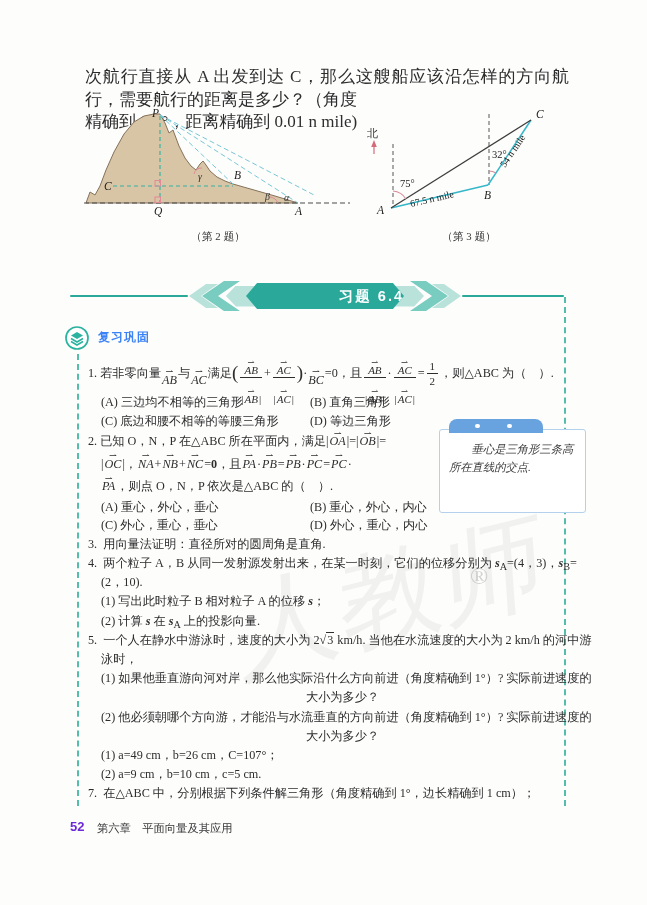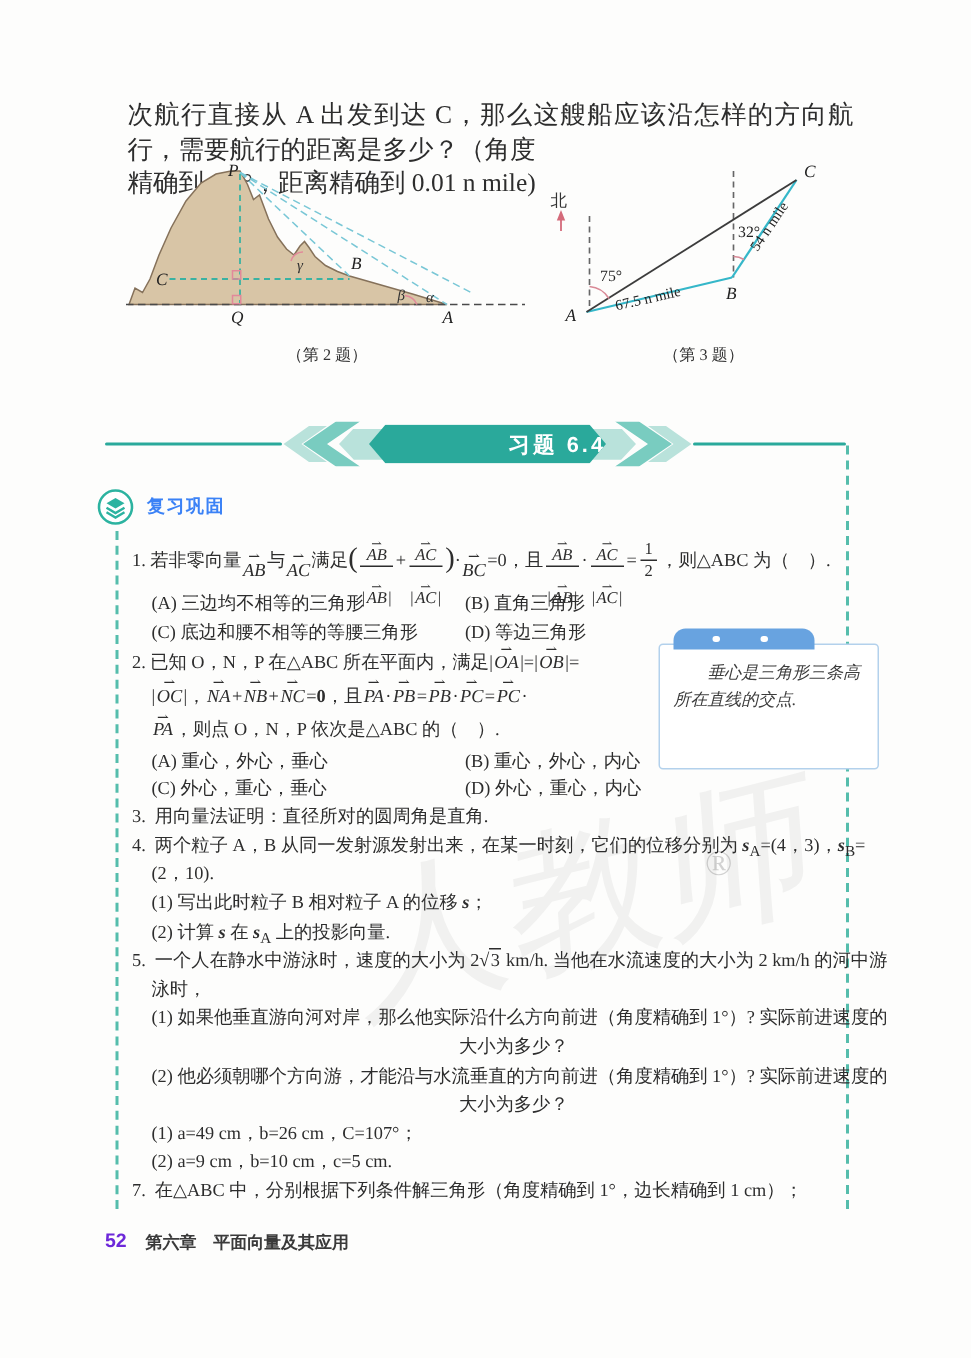--- a/index.html
+++ b/index.html
@@ -56,21 +56,21 @@
   .callout p{margin:10px 9px 0;font-size:11.3px;line-height:18px;text-indent:2em;
              font-style:italic;color:#3c3c3c;}
   
   .wm{left:235px;top:525px;width:330px;height:180px;font-size:105px;color:rgba(90,90,90,0.07);
       transform:rotate(-14deg) skewX(-10deg);white-space:nowrap;z-index:0;
       font-family:"DejaVu Sans",sans-serif;}
   .wm-reg{left:470px;top:563px;font-size:24px;color:rgba(100,100,100,0.28);z-index:0;}
   
   .pagenum{left:70px;top:819px;font-size:13px;font-weight:bold;color:#6d28d9;
            font-family:"Liberation Sans","DejaVu Sans",sans-serif;}
-  .chapter{left:97px;top:821px;font-size:11.3px;color:#3a3a3a;font-weight:bold;}
+  .chapter{left:97px;top:821px;font-size:11.3px;color:#3a3a3a;}
   svg text{font-family:"Liberation Serif","DejaVu Serif",serif;}
 </style>
 </head>
 <body>
 
 <div class="abs intro">
   <div>次航行直接从 A 出发到达 C，那么这艘船应该沿怎样的方向航行，需要航行的距离是多少？（角度</div>
   <div>精确到 0.1°，距离精确到 0.01 n mile)</div>
 </div>
 

